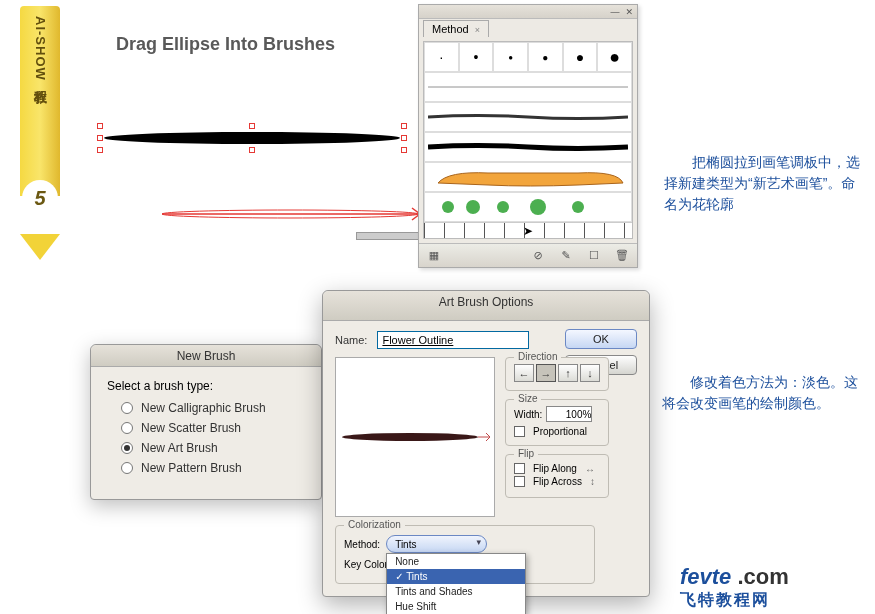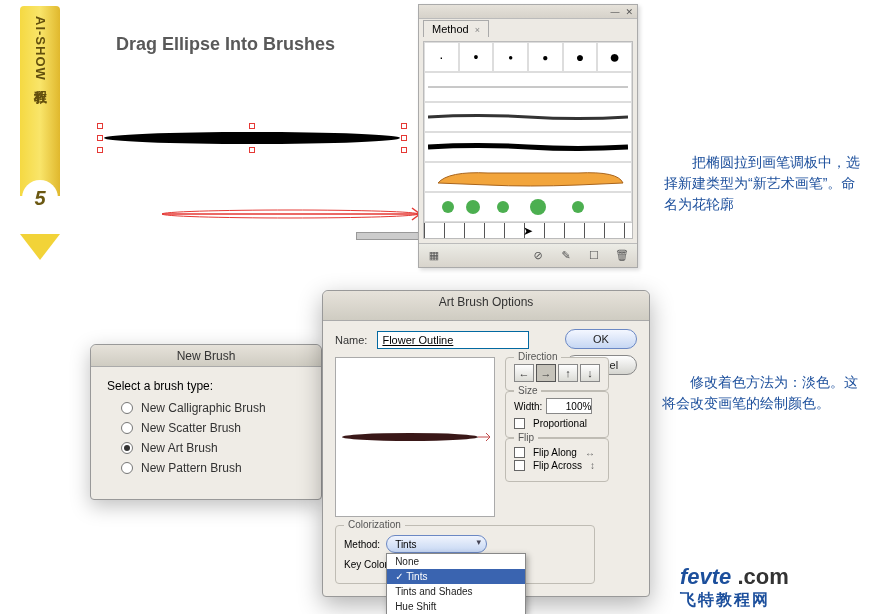--- a/index.html
+++ b/index.html
@@ -52,25 +52,25 @@
   .radio.on::after { content: ""; width: 6px; height: 6px; border-radius: 50%; background: #333; }
   
   
   .dlg-art { position: absolute; left: 322px; top: 290px; width: 328px; background: #efece6; border: 1px solid #999; box-shadow: 0 8px 24px rgba(0,0,0,.3); border-radius: 6px 6px 4px 4px; }
   .dlg-art .titlebar { height: 30px; background: linear-gradient(#e6e2da,#cfccc2); border-bottom: 1px solid #aaa; text-align: center; font-size: 12px; line-height: 22px; color: #333; border-radius: 6px 6px 0 0; }
   .dlg-art .body { padding: 10px 12px 12px; position: relative; }
   .name-row { display: flex; align-items: center; gap: 10px; margin-bottom: 8px; }
   .name-row label { font-size: 11px; color: #333; }
   .name-row input { flex: 0 0 150px; height: 18px; border: 1px solid #0369a1; font-size: 11px; padding: 0 4px; background: #fff; text-decoration: underline; }
   .btncol { position: absolute; right: 12px; top: 8px; display: flex; flex-direction: column; gap: 6px; }
-  .aqua-btn { width: 72px; height: 20px; border-radius: 10px; border: 1px solid #888; background: linear-gradient(#fefefe,#d5d5d0); font-size: 11px; display: flex; align-items: center; justify-content: center; color: #222; }
+  .aqua-btn { width: 72px; height: 20px; border-radius: 4px; border: 1px solid #888; background: linear-gradient(#fefefe,#d5d5d0); font-size: 11px; display: flex; align-items: center; justify-content: center; color: #222; }
   .aqua-btn.primary { background: linear-gradient(#f4f7ff,#c6d7f3); border-color: #6b88c4; }
   .preview-box { width: 160px; height: 160px; background: #fff; border: 1px solid #aaa; display: flex; align-items: center; justify-content: center; }
   .content-row { display: flex; gap: 10px; }
-  .right-col { display: flex; flex-direction: column; }
+  .right-col { display: flex; flex-direction: column; gap: 8px; }
   .group { border: 1px solid #bfbcb4; border-radius: 4px; padding: 6px 8px 8px; background: #efece6; position: relative; }
   .group-title { position: absolute; top: -7px; left: 8px; background: #efece6; padding: 0 4px; font-size: 10px; color: #555; }
   .dir-btns { display: flex; gap: 2px; }
   .dir-btn { width: 20px; height: 18px; border: 1px solid #888; background: linear-gradient(#fefefe,#dcdcd6); font-size: 11px; display: flex; align-items: center; justify-content: center; color: #333; }
   .dir-btn.sel { background: #c6c3ba; border-color: #555; }
   .size-row { display: flex; align-items: center; gap: 4px; font-size: 10px; }
   .size-row input { width: 46px; height: 16px; border: 1px solid #888; font-size: 10px; text-align: right; }
   .chk { width: 11px; height: 11px; border: 1px solid #666; background: #fff; display: inline-block; vertical-align: middle; margin-right: 4px; }
   .flip-row { font-size: 10px; display: flex; align-items: center; gap: 4px; margin: 2px 0; }
   .flip-icon { font-size: 10px; color: #666; margin-left: 4px; }

